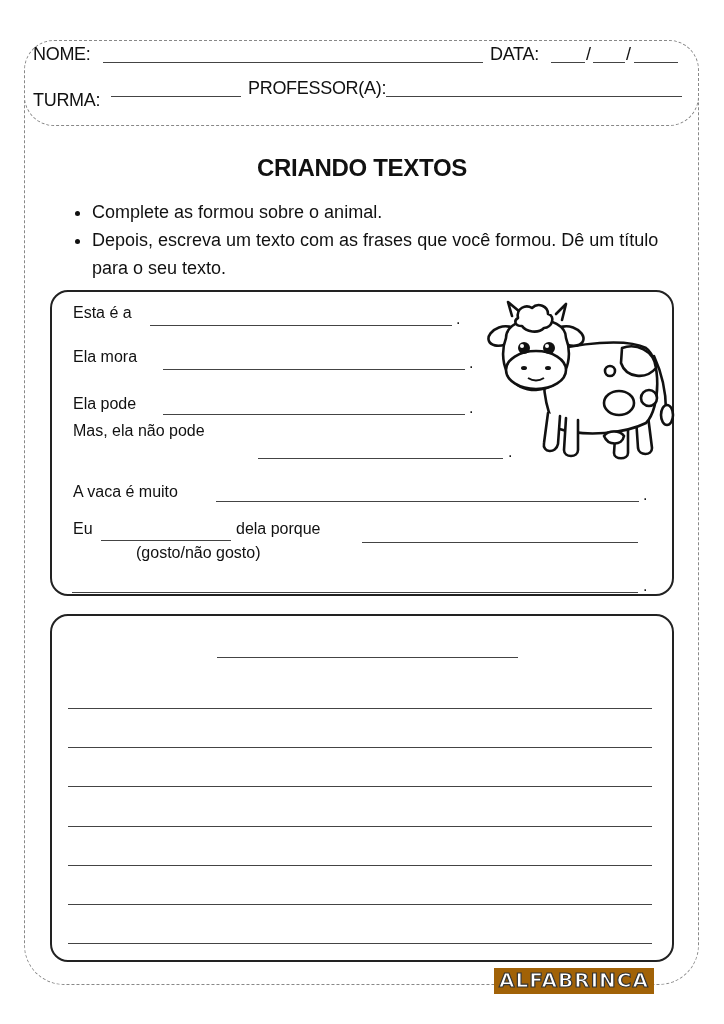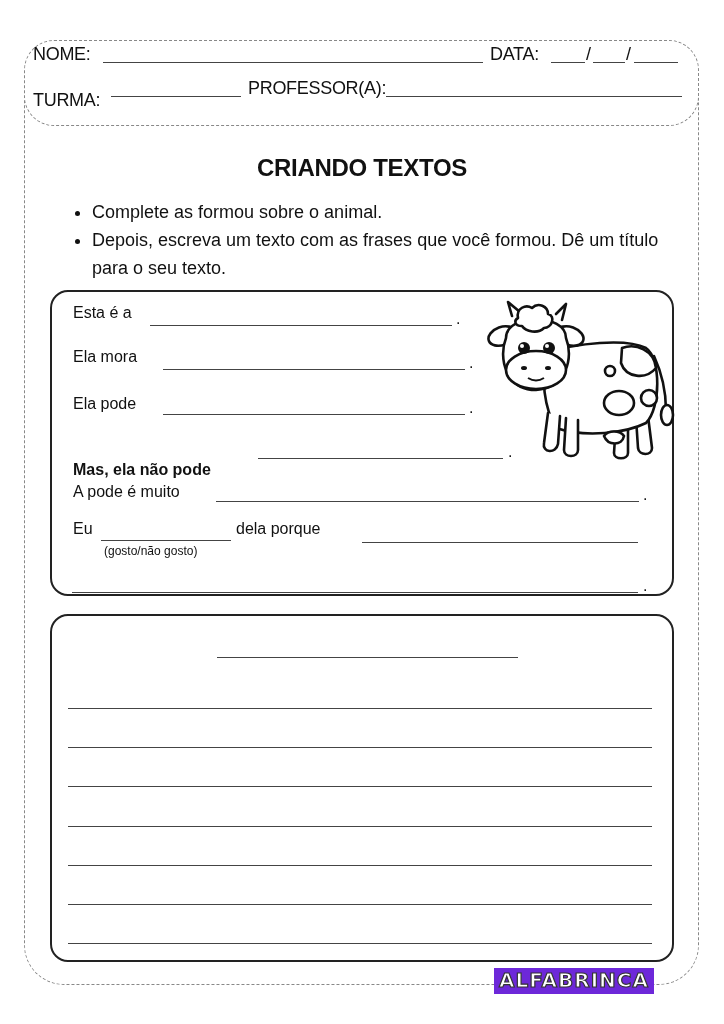--- a/index.html
+++ b/index.html
@@ -9,22 +9,22 @@
   .header-box { left:24px; top:40px; width:675px; height:86px; border:1px dashed #888; border-radius:30px; box-sizing:border-box; background:#fff; }
   .hdr-line { font-size:18px; letter-spacing:-0.3px; white-space:nowrap; }
   .title { left:0; width:724px; top:154px; text-align:center; font-weight:bold; font-size:24px; letter-spacing:-0.3px; }
   .instr { left:70px; font-size:18px; line-height:28px; }
   .instr li { margin:0; }
   .instr ul { margin:0; padding-left:22px; }
   .box { border:2px solid #222; border-radius:18px; box-sizing:border-box; background:#fff; }
   .sent { font-size:16px; white-space:nowrap; }
   .uline { position:absolute; height:0; border-top:1.5px solid #444; }
   .dot { position:absolute; font-size:16px; }
-  .small { font-size:12px; }
-  .brand { left:494px; top:968px; width:160px; height:26px; background:#6d28d9; text-align:center; font-weight:bold; font-size:20px; letter-spacing:1px; color:#fff; -webkit-text-stroke:1.2px #333; font-family:"DejaVu Sans", sans-serif; }
+  .small { font-size:16px;margin-left:32px; }
+  .brand { left:494px; top:968px; width:160px; height:26px; background:#a16207; text-align:center; font-weight:bold; font-size:20px; letter-spacing:1px; color:#fff; -webkit-text-stroke:1.2px #333; font-family:"DejaVu Sans", sans-serif; }
 </style>
 </head>
 <body>
 
 <div class="abs outer"></div>
 
 <div class="abs header-box"></div>
 
 <div class="abs hdr-line" style="left:33px; top:44px;">
   <span>NOME:</span>
@@ -58,25 +58,25 @@
 <div class="dot" style="left:456px; top:310px;">.</div>
 
 <div class="abs sent" style="left:73px; top:348px;">Ela mora</div>
 <div class="uline" style="left:163px; top:369px; width:302px;"></div>
 <div class="dot" style="left:469px; top:354px;">.</div>
 
 <div class="abs sent" style="left:73px; top:395px;">Ela pode</div>
 <div class="uline" style="left:163px; top:414px; width:302px;"></div>
 <div class="dot" style="left:469px; top:399px;">.</div>
 
-<div class="abs sent" style="left:73px; top:461px;font-weight:bold;">Mas, ela não pode</div>
+<div class="abs sent" style="left:73px; top:422px;">Mas, ela não pode</div>
 <div class="uline" style="left:258px; top:458px; width:245px;"></div>
 <div class="dot" style="left:508px; top:443px;">.</div>
 
-<div class="abs sent" style="left:73px; top:483px;">A pode é muito</div>
+<div class="abs sent" style="left:73px; top:483px;">A vaca é muito</div>
 <div class="uline" style="left:216px; top:501px; width:423px;"></div>
 <div class="dot" style="left:643px; top:486px;">.</div>
 
 <div class="abs sent" style="left:73px; top:520px;">Eu</div>
 <div class="uline" style="left:101px; top:540px; width:130px;"></div>
 <div class="abs small" style="left:104px; top:544px;">(gosto/não gosto)</div>
 <div class="abs sent" style="left:236px; top:520px;">dela porque</div>
 <div class="uline" style="left:362px; top:542px; width:276px;"></div>
 <div class="uline" style="left:72px; top:592px; width:566px;"></div>
 <div class="dot" style="left:643px; top:577px;">.</div>

